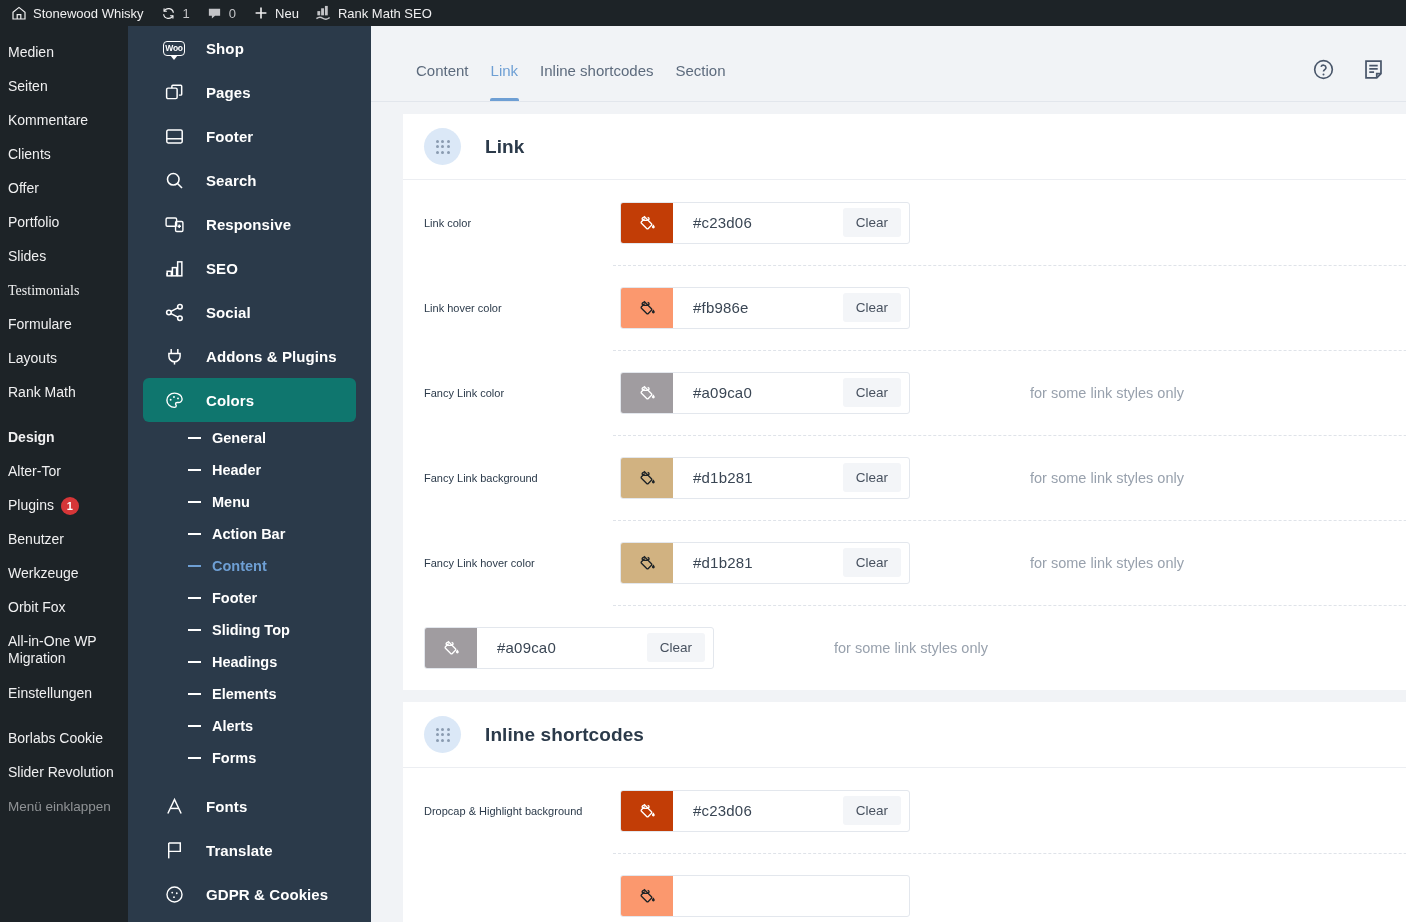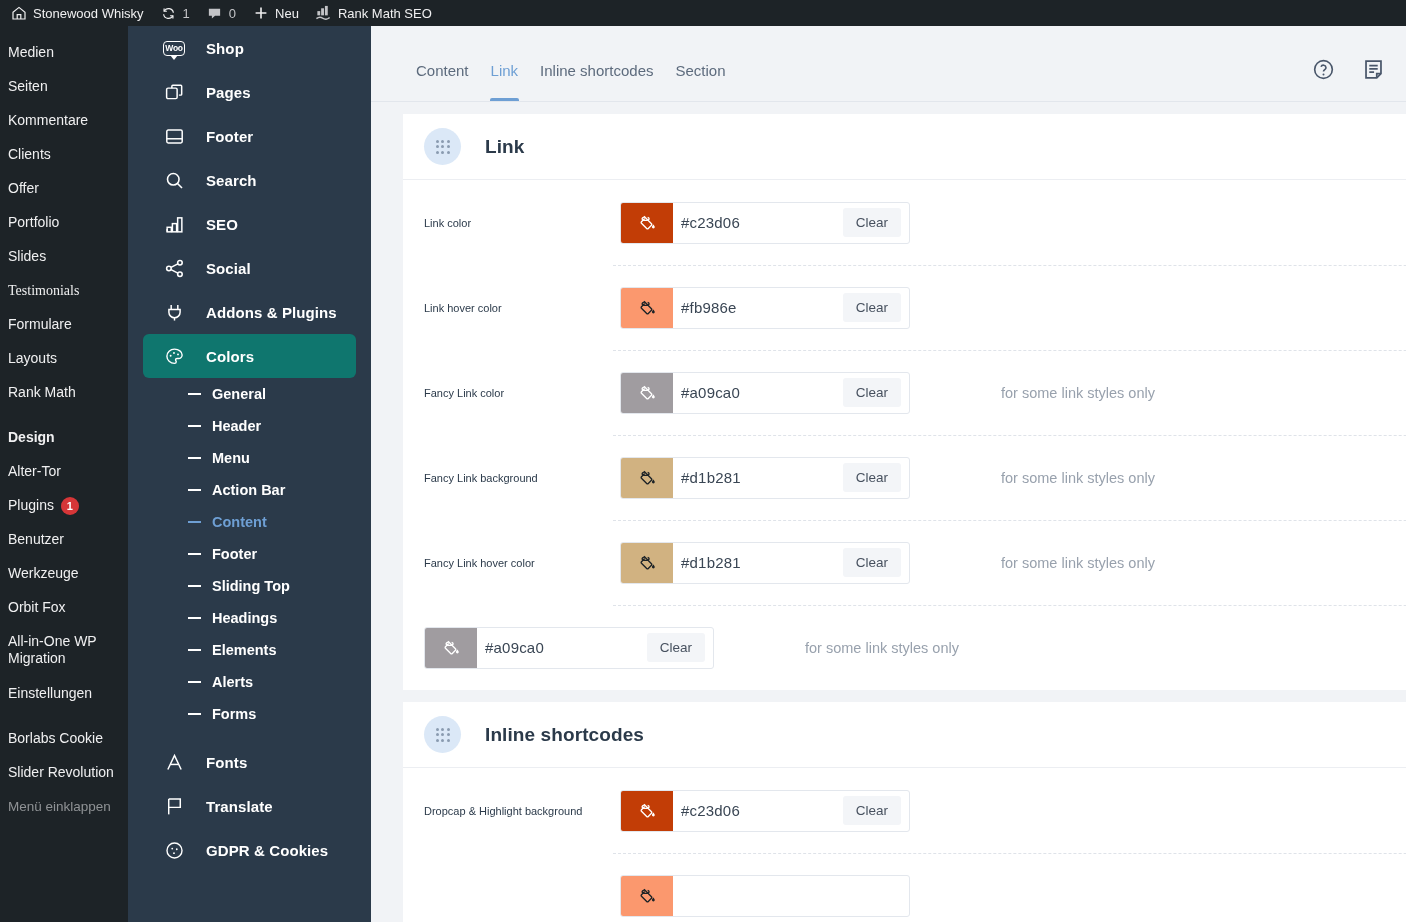--- a/index.html
+++ b/index.html
@@ -207,39 +207,39 @@
     overflow: hidden;
   }
   .swatch {
     width: 52px; flex: 0 0 52px;
     display: flex; align-items: center; justify-content: center;
   }
   .swatch svg { display: block; }
   .hexval {
     flex: 1 1 auto;
     display: flex; align-items: center;
-    padding-left: 8px;
+    padding-left: 20px;
     font-size: 15px;
     color: #3a4654;
     letter-spacing: .2px;
   }
   .clearbtn {
     align-self: center;
     margin-right: 8px;
     background: #f3f5f8;
     border: 0;
     border-radius: 3px;
     color: #47515f;
     font-size: 13.5px;
     font-family: "Liberation Sans", sans-serif;
     padding: 7px 13px;
     white-space: nowrap;
   }
   .rowhint {
-    margin-left: 91px;
+    margin-left: 120px;
     font-size: 14.5px;
     color: #98a1ad;
     white-space: nowrap;
     text-align: center;
   }
 </style>
 </head>
 <body>
 
 <div id="adminbar">
@@ -347,20 +347,30 @@
       <span class="opt-ico">
         <svg width="21" height="21" viewBox="0 0 24 24" fill="none" stroke="#fff" stroke-width="1.8">
           <circle cx="10.6" cy="10.6" r="6.6"></circle>
           <path d="M15.4 15.4 20.6 20.6"></path>
         </svg>
       </span>
       <span>Search</span>
     </div>
     <div class="opt-item">
       <span class="opt-ico">
+        <svg width="21" height="21" viewBox="0 0 24 24" fill="none" stroke="#fff" stroke-width="1.6">
+          <rect x="2.4" y="4.6" width="12" height="9.4" rx="1.4"></rect>
+          <rect x="13.2" y="8.6" width="8.4" height="11.4" rx="1.4"></rect>
+          <path d="M17.4 12v4M15.4 14h4"></path>
+        </svg>
+      </span>
+      <span>Responsive</span>
+    </div>
+    <div class="opt-item">
+      <span class="opt-ico">
         <svg width="21" height="21" viewBox="0 0 24 24" fill="none" stroke="#fff" stroke-width="1.7">
           <path d="M3.6 20.4V17"></path>
           <rect x="3.6" y="15.2" width="4.8" height="5.2"></rect>
           <rect x="9.6" y="11" width="4.8" height="9.4"></rect>
           <rect x="15.6" y="4.4" width="4.8" height="16"></rect>
         </svg>
       </span>
       <span>SEO</span>
     </div>
     <div class="opt-item">

